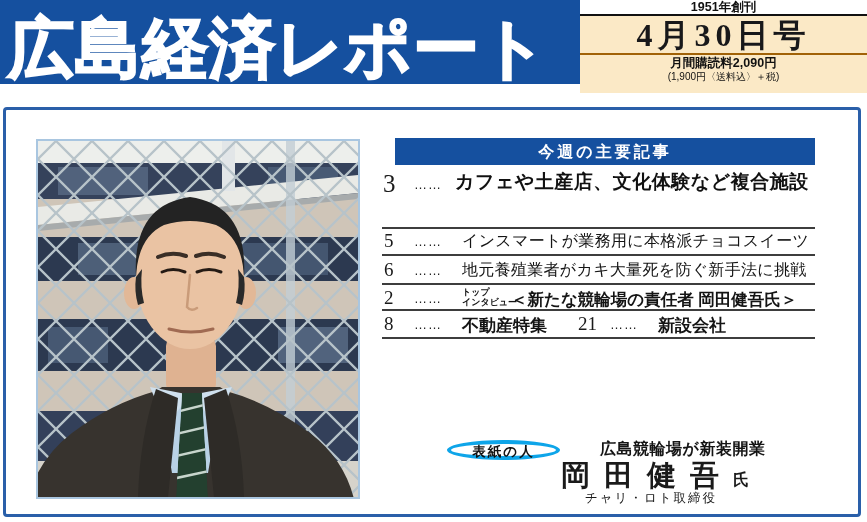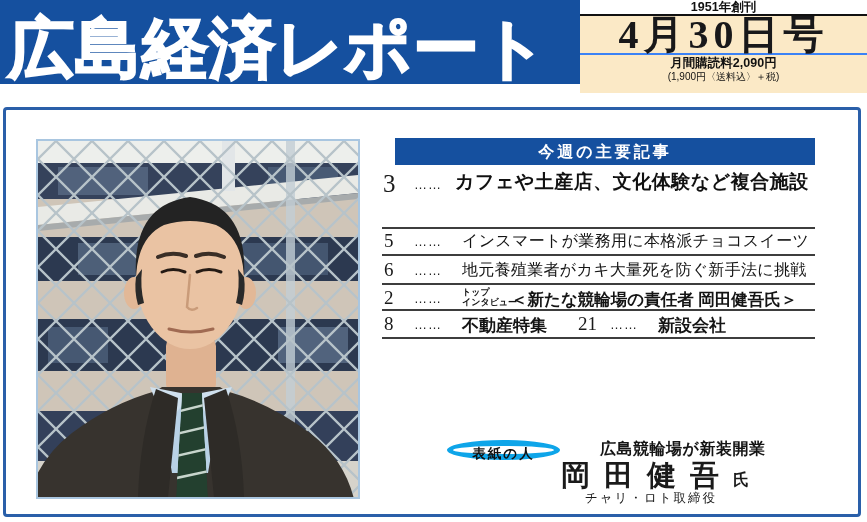--- a/index.html
+++ b/index.html
@@ -11,22 +11,22 @@
   .banner-title {
     position:absolute; left:8px; top:0; width:572px; height:100px;
     line-height:97px; font-size:66px; font-weight:800; color:#fff;
     letter-spacing:1px; white-space:nowrap; -webkit-text-stroke:2px #fff;
   }
 
   
   .issue-box { position:absolute; left:580px; top:0; width:287px; height:71px; background:#fff; border-bottom:1px solid #222; }
   .ib-row1 { height:16px; background:#fff; border-bottom:2px solid #111;
     font-size:12.5px; font-weight:bold; text-align:center; line-height:14px; color:#111; }
-  .ib-row2 { height:39px; background:#fbe9c6; border-bottom:2px solid #3b82f6;
-    font-family:"Liberation Serif", serif; font-size:40px; font-weight:bold; color:#18181a;
+  .ib-row2 { height:39px; background:#fbe9c6; border-bottom:2px solid #a16207;
+    font-family:"Liberation Serif", serif; font-size:32px; font-weight:bold; color:#18181a;
     text-align:center; line-height:38px; letter-spacing:5px; white-space:nowrap; }
   .ib-row3 { height:38px; display:flex; }
   .ib-day { width:138px; background:#fff; border-right:2px solid #111;
     font-weight:bold; font-size:15px; color:#111; text-align:center; line-height:36px; letter-spacing:1px; }
   .ib-sub { flex:1; background:#fbe9c6; text-align:center; padding-top:0; color:#111; }
   .ib-price { font-size:12.5px; font-weight:bold; line-height:16px; }
   .ib-note  { font-size:10px;  line-height:12px; }
 
   
   .main-box { position:absolute; left:3px; top:107px; width:858px; height:410px;
@@ -45,21 +45,21 @@
   .dots  { font-size:13px; color:#222; letter-spacing:1px; }
   .lead-title { font-weight:bold; font-size:19px; line-height:27px; letter-spacing:0.5px; }
   .lead-title .l2 { padding-left:15px; }
   .serif-item { font-family:"Liberation Serif", serif; font-size:16px; letter-spacing:0.3px; color:#141414; }
   .bold-item  { font-weight:bold; font-size:16.5px; color:#141414; }
   .mini-label { font-size:9px; line-height:10px; font-weight:bold; color:#141414; }
   .sep { position:absolute; left:382px; width:433px; height:1.5px; background:#3d3d3d; }
 
   
   .badge { position:absolute; left:447px; top:440px; width:113px; height:20px;
-    border:6px solid #0ea5e9; border-radius:50%; text-align:center;
+    border:4px solid #0ea5e9; border-radius:50%; text-align:center;
     font-weight:bold; font-size:13.5px; line-height:16px; letter-spacing:2px; color:#111; }
   .headline { position:absolute; left:568px; top:439px; font-weight:bold; font-size:16px; letter-spacing:0.5px; color:#151515;margin-left:32px; }
   .person-name { position:absolute; left:561px; top:456px; font-family:"Liberation Serif", serif;
     font-size:29px; font-weight:600; letter-spacing:14px; color:#1a1a1a; white-space:nowrap; }
   .person-hon { font-size:16px; letter-spacing:1px; }
   .person-title { position:absolute; left:585px; top:490px; font-family:"Liberation Serif", serif;
     font-size:12.5px; letter-spacing:2px; color:#1a1a1a; }
 </style>
 </head>
 <body>

